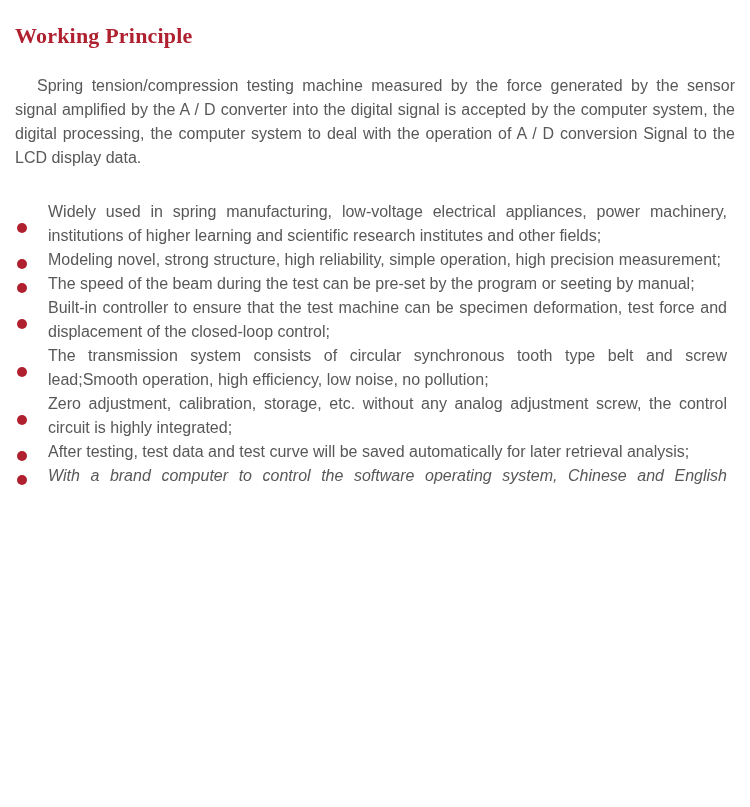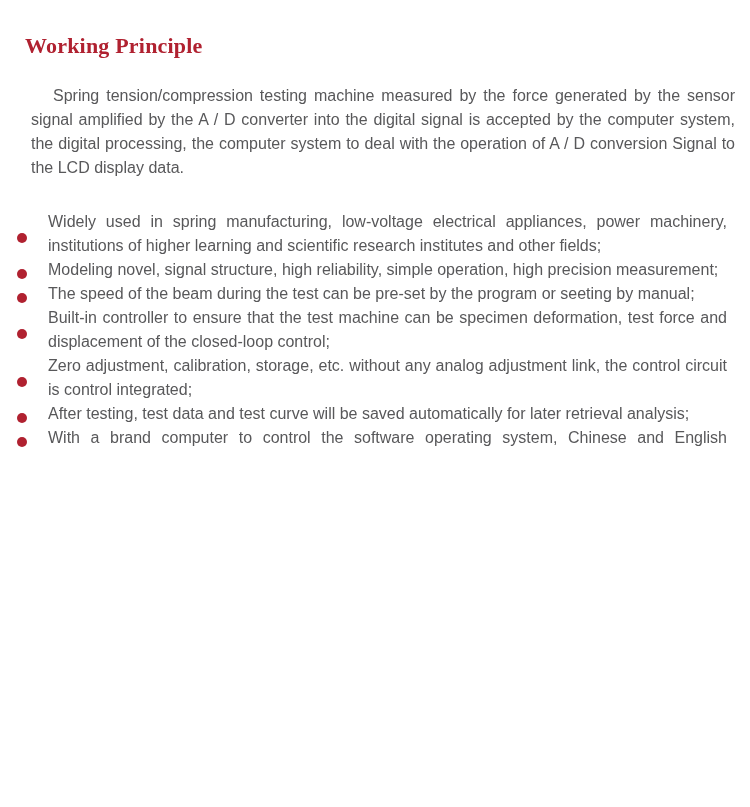--- a/index.html
+++ b/index.html
@@ -11,30 +11,30 @@
   }
   .page {
     width: 750px;
     height: 807px;
     box-sizing: border-box;
     padding: 24px 15px 0 15px;
     background: #ffffff;
     overflow: hidden;
   }
   .section-title {
-    margin: 10px;
+    margin: 0;
     font-family: "Liberation Serif", serif;
     font-weight: 700;
     font-size: 22px;
     line-height: 1.1;
     color: var(--accent);
     letter-spacing: 0.2px;
   }
   .body-para {
-    margin: 26px 0 0 16px;
+    margin: 26px 0 0 0;
     font-size: 16px;
     line-height: 24px;
     color: var(--body-text);
     text-align: justify;
     text-indent: 22px;
   }
   .features-title {
     margin-top: 45px;
   }
   .features-list {
@@ -57,52 +57,57 @@
   .item-text {
     flex: 1 1 auto;
     margin-left: 21px;
     font-size: 16px;
     line-height: 24px;
     color: var(--body-text);
     text-align: justify;
   }
   .stretch-last {
     text-align-last: justify;
+    font-style: italic;
   }
 </style>
 </head>
 <body>
 
 <div class="page">
 
   <h2 class="section-title">Working Principle</h2>
 
   <p class="body-para">Spring tension/compression testing machine measured by the force generated by the sensor signal amplified by the A / D converter into the digital signal is accepted by the computer system, the digital processing, the computer system to deal with the operation of A / D conversion Signal to the LCD display data.</p>
 
 
   <ul class="features-list">
     <li class="feature-item">
       <span class="bullet"></span>
       <span class="item-text">Widely used in spring manufacturing, low-voltage electrical appliances, power machinery, institutions of higher learning and scientific research institutes and other fields;</span>
     </li>
     <li class="feature-item">
       <span class="bullet"></span>
-      <span class="item-text">Modeling novel, signal structure, high reliability, simple operation, high precision measurement;</span>
+      <span class="item-text">Modeling novel, strong structure, high reliability, simple operation, high precision measurement;</span>
     </li>
     <li class="feature-item">
       <span class="bullet"></span>
       <span class="item-text">The speed of the beam during the test can be pre-set by the program or seeting by manual;</span>
     </li>
     <li class="feature-item">
       <span class="bullet"></span>
       <span class="item-text">Built-in controller to ensure that the test machine can be specimen deformation, test force and displacement of the closed-loop control;</span>
     </li>
     <li class="feature-item">
       <span class="bullet"></span>
-      <span class="item-text">Zero adjustment, calibration, storage, etc. without any analog adjustment link, the control circuit is control integrated;</span>
+      <span class="item-text">The transmission system consists of circular synchronous tooth type belt and screw lead;Smooth operation, high efficiency, low noise, no pollution;</span>
+    </li>
+    <li class="feature-item">
+      <span class="bullet"></span>
+      <span class="item-text">Zero adjustment, calibration, storage, etc. without any analog adjustment screw, the control circuit is highly integrated;</span>
     </li>
     <li class="feature-item">
       <span class="bullet"></span>
       <span class="item-text">After testing, test data and test curve will be saved automatically for later retrieval analysis;</span>
     </li>
     <li class="feature-item">
       <span class="bullet"></span>
       <span class="item-text stretch-last">With a brand computer to control the software operating system, Chinese and English</span>
     </li>
   </ul>

